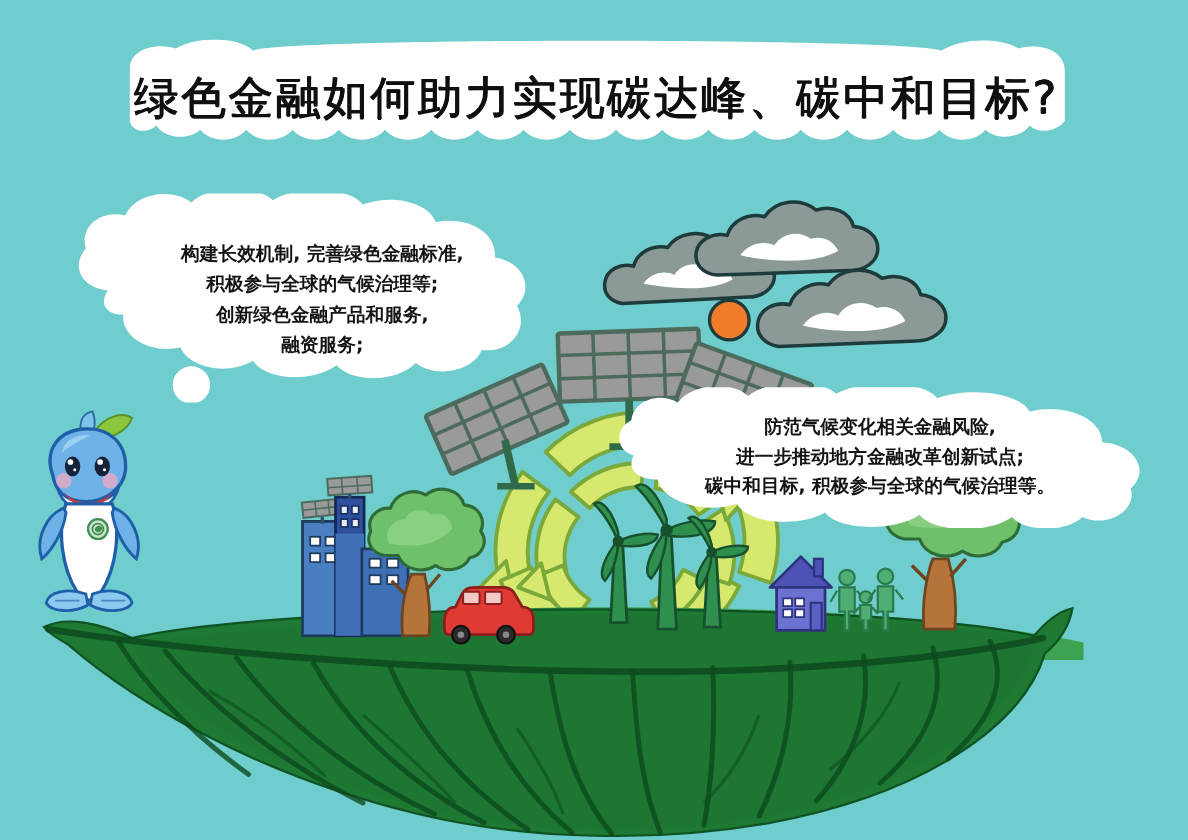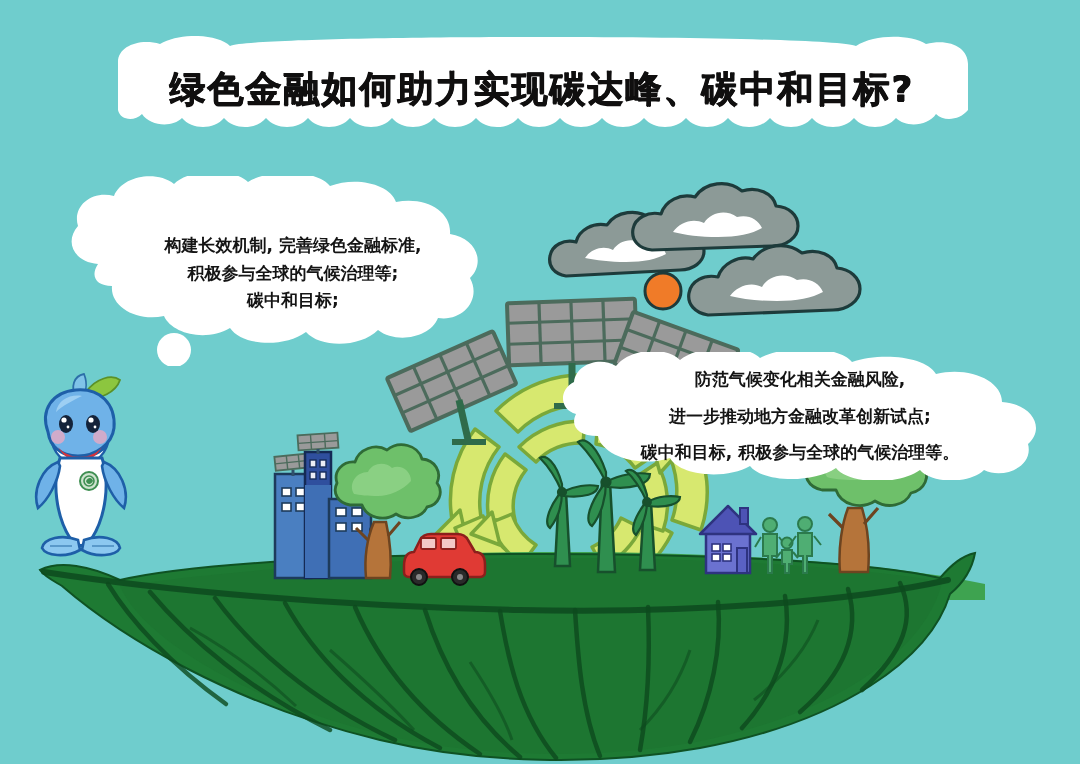--- a/index.html
+++ b/index.html
@@ -15,39 +15,39 @@
   svg.layer{overflow:visible;}
 
   
   .title-banner{
     position:absolute;left:88px;top:36px;width:908px;height:106px;
   }
   .title-text{
     position:absolute;left:0;top:0;width:908px;height:106px;
     display:flex;align-items:center;justify-content:center;
     font-family:"DejaVu Sans","Liberation Sans",sans-serif;
-    font-weight:700;font-size:36px;letter-spacing:2px;color:#100f0f;
+    font-weight:400;font-size:41px;letter-spacing:2px;color:#100f0f;
     white-space:nowrap;
     text-shadow:0.5px 0 0 #100f0f, -0.5px 0 0 #100f0f, 0 0.5px 0 #100f0f;
   }
 
   
   .bubble-left{position:absolute;left:38px;top:176px;width:510px;height:190px;}
   .bubble-left-text{
     position:absolute;left:46px;top:22px;width:418px;height:150px;
     display:flex;flex-direction:column;justify-content:center;
     gap:3px;
     font-size:17px;font-weight:700;color:#141414;line-height:1.45;
     text-align:center;white-space:nowrap;
   }
   .bubble-right{position:absolute;left:540px;top:352px;width:520px;height:128px;}
   .bubble-right-text{
     position:absolute;left:42px;top:16px;width:436px;height:96px;
     display:flex;flex-direction:column;align-items:center;justify-content:center;
-    gap:12px;
+    gap:2px;
     font-size:17px;font-weight:700;color:#141414;line-height:1.45;
     text-align:center;white-space:nowrap;
   }
   .bub-line{display:block;}
 </style>
 </head>
 <body>
 
 <div class="stage">
 
@@ -392,21 +392,22 @@
                C 322 172, 282 172, 268 156
                C 246 172, 204 170, 192 152
                C 168 166, 134 158, 126 140
                C 98 146, 72 130, 74 110
                C 58 110, 52 100, 60 88 Z" fill="#ffffff"></path>
       <circle cx="136" cy="174" r="17" fill="#ffffff"></circle>
     </svg>
     <div class="bubble-left-text">
       <span class="bub-line">构建长效机制, 完善绿色金融标准,</span>
       <span class="bub-line">积极参与全球的气候治理等;</span>
-      <span class="bub-line">碳中和目标;</span>
+      <span class="bub-line">创新绿色金融产品和服务,</span>
+      <span class="bub-line">融资服务;</span>
     </div>
   </div>
 
   <div class="bubble-right">
     <svg viewBox="0 0 520 128" width="520" height="128">
       <path d="M36 62
                C 20 58, 18 38, 34 30
                C 36 12, 60 4, 76 14
                C 90 -4, 126 -6, 140 8
                C 160 -8, 206 -8, 220 6

